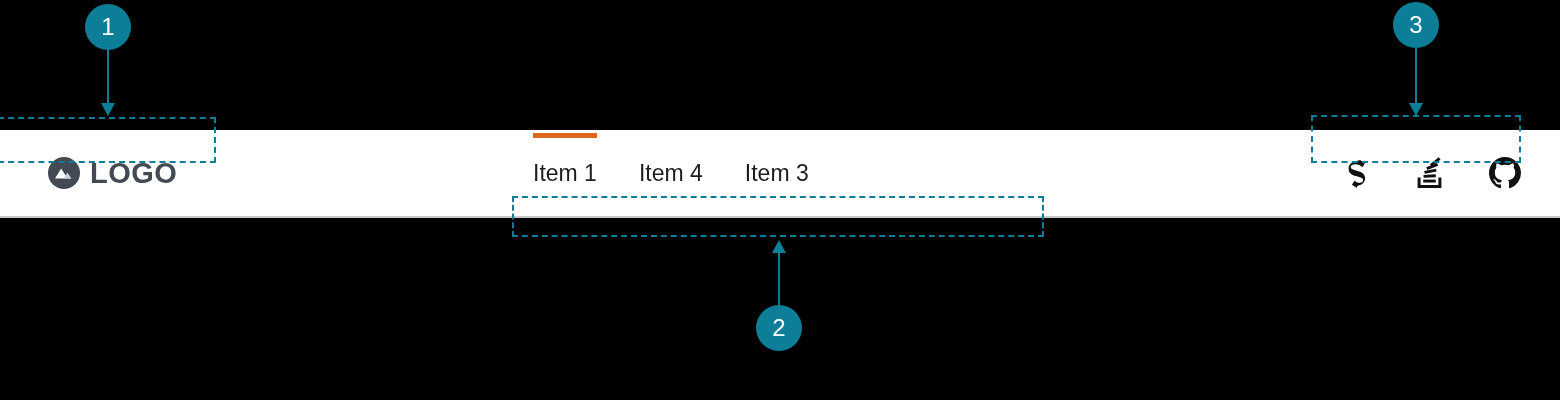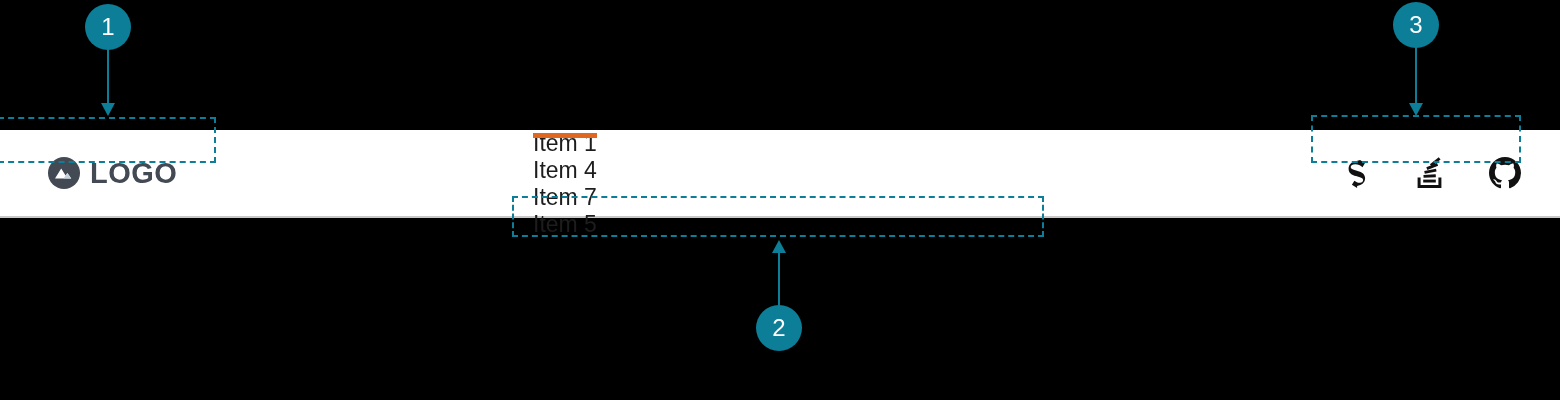--- a/index.html
+++ b/index.html
@@ -59,21 +59,20 @@
   }
 
   
   .nav-center {
     position: absolute;
     left: 512px;
     top: 0;
     height: 86px;
     display: flex;
     align-items: flex-start;
-    flex-direction: column;
   }
   .nav-link {
     position: relative;
     display: flex;
     align-items: center;
     height: 86px;
     padding: 0 21px;
     font-size: 23px;
     color: #1d1d1d;
     text-decoration: none;
@@ -182,25 +181,21 @@
       <a class="nav-link is-active" href="#">
         <span class="active-bar"></span>
         <span>Item 1</span>
       </a>
       <a class="nav-link" href="#">
 
         <span>Item 4</span>
       </a>
       <a class="nav-link" href="#">
 
-        <span>Item 7</span>
-      </a>
-      <a class="nav-link" href="#">
-
-        <span>Item 5</span>
+        <span>Item 3</span>
       </a>
     </nav>
 
     <div class="nav-social">
       <a class="social-link" href="#">
         <span>
           <svg width="26" height="30" viewBox="0 0 26 30" aria-hidden="true">
             <path fill="#111111" d="M20.6 2.0 L25.4 5.2 L23.0 9.2 C21.1 7.4 18.6 6.3 15.8 6.3
               C13.0 6.3 11.2 7.4 11.2 9.1 C11.2 10.9 13.0 11.6 16.6 12.5
               L18.1 12.9 C22.6 14.0 25.6 16.2 25.6 20.3 C25.6 24.5 22.3 27.3 17.6 28.0

